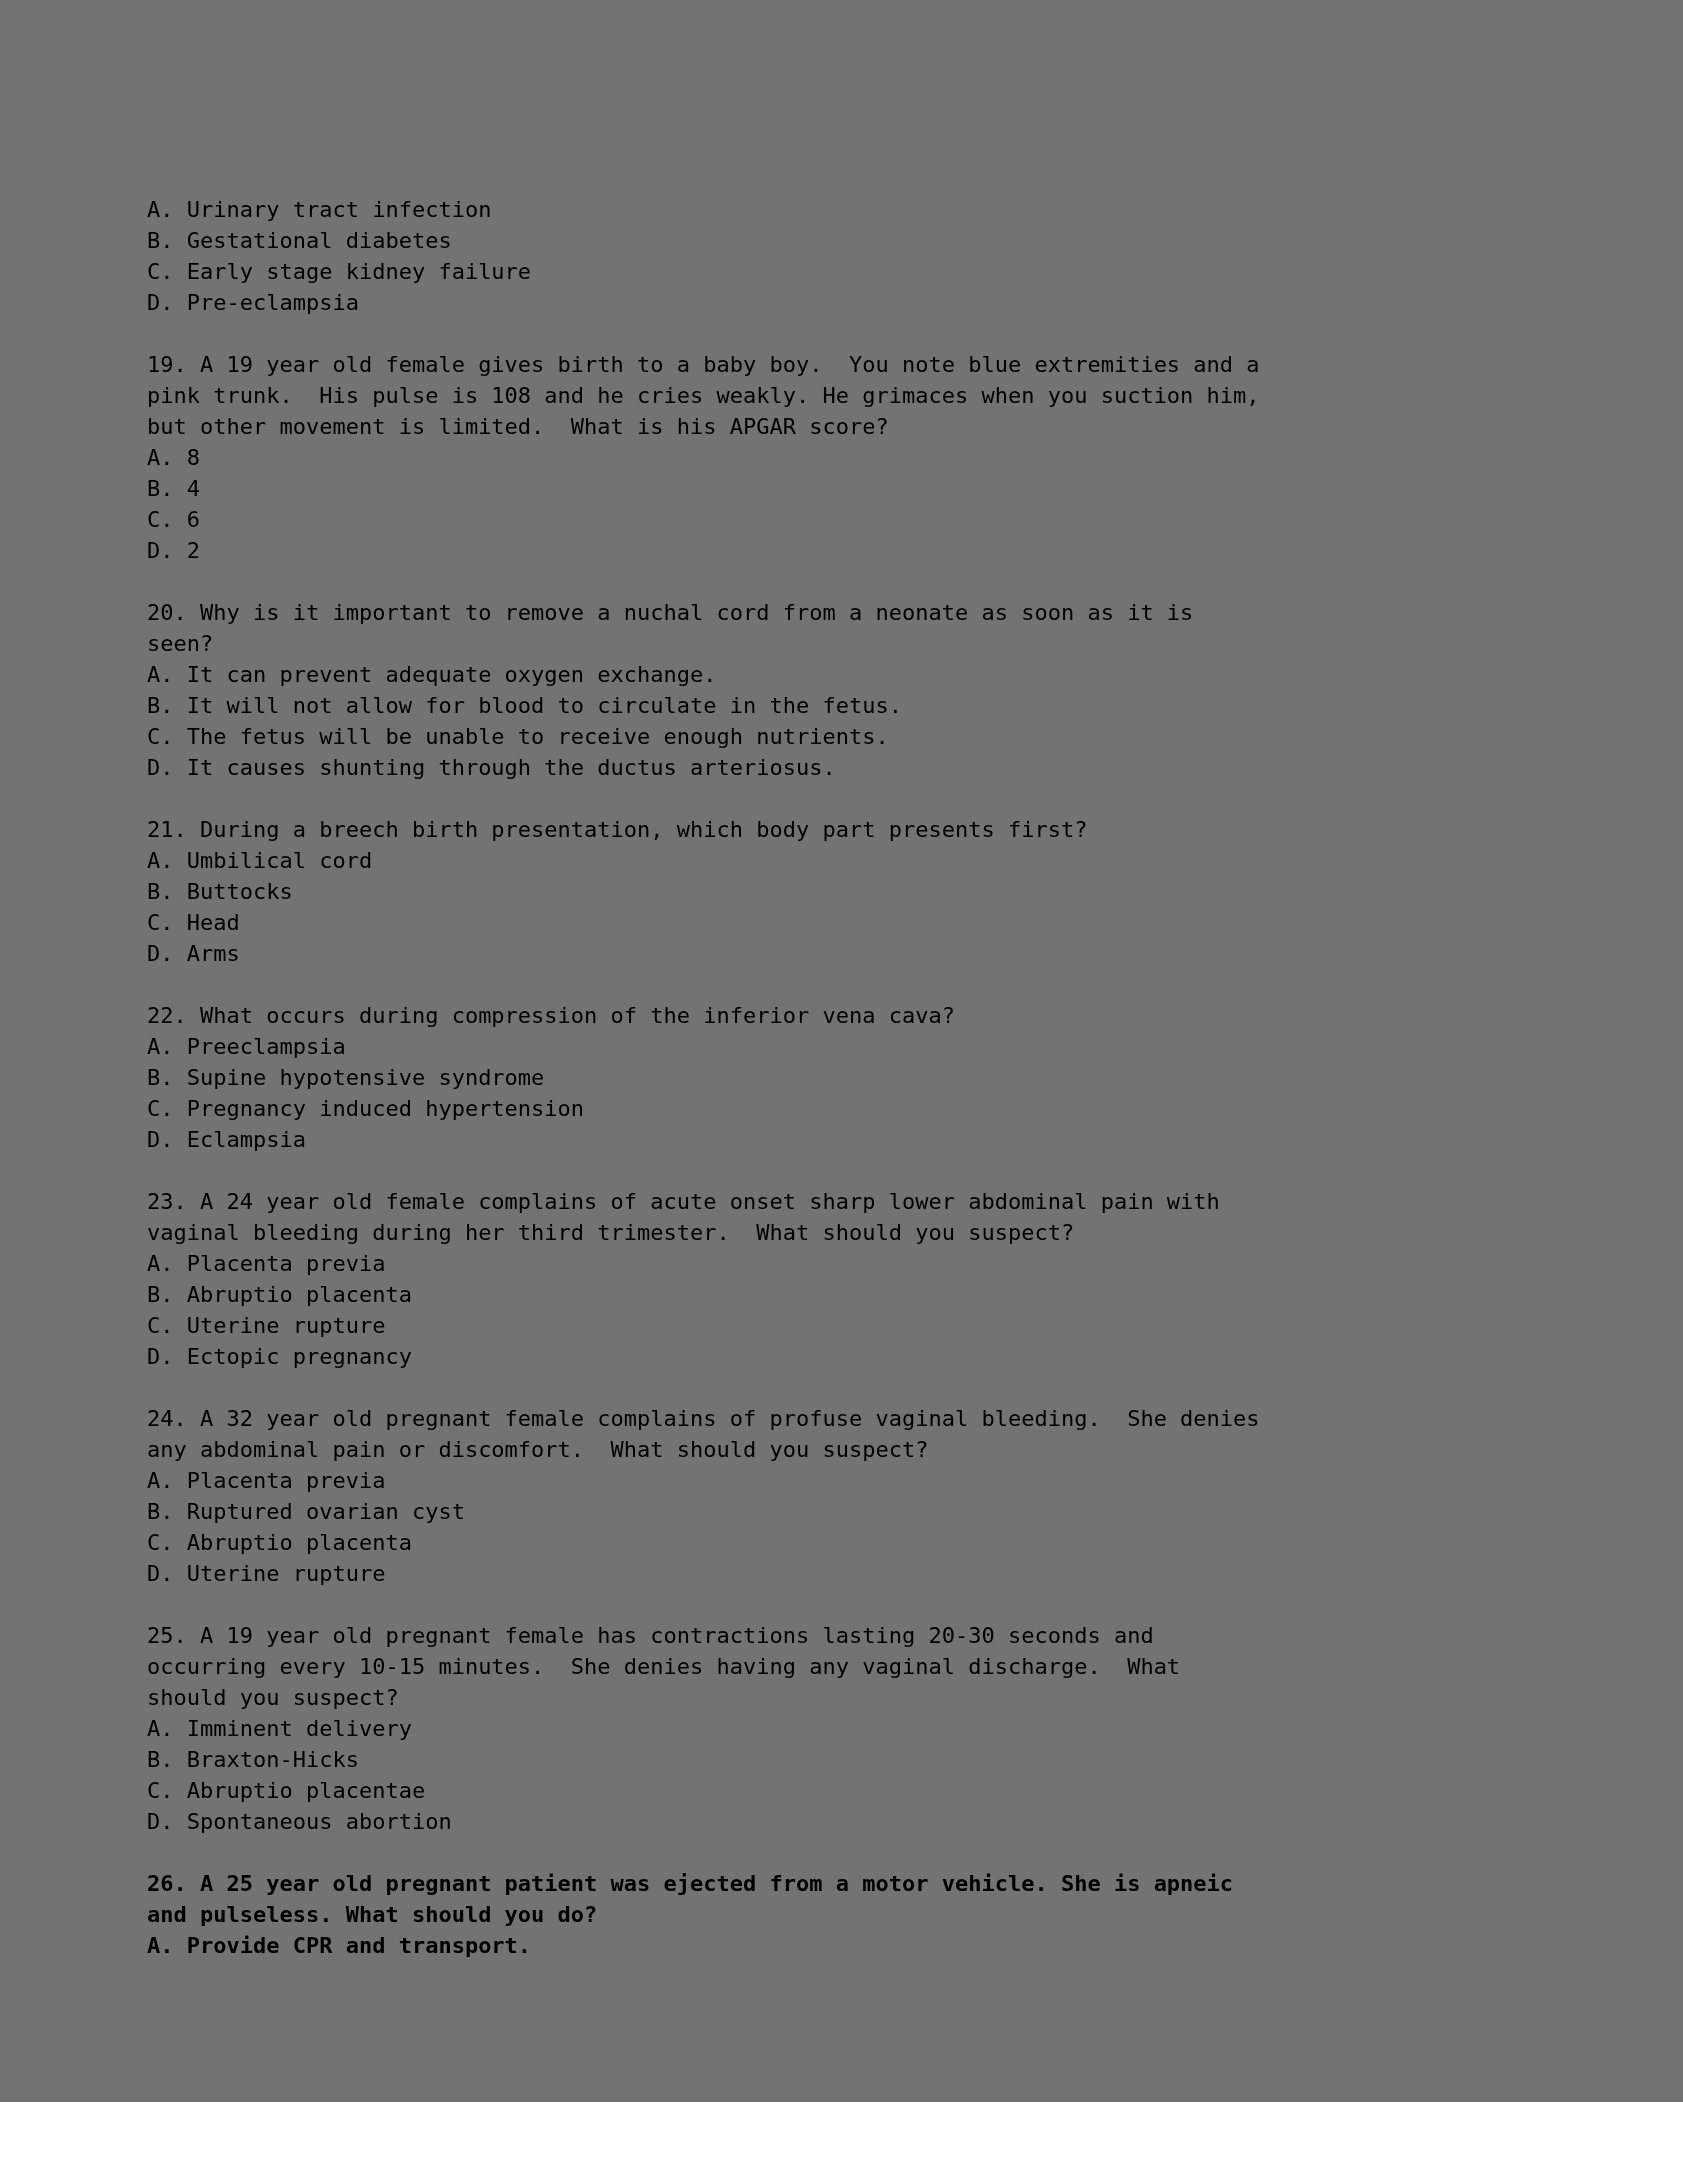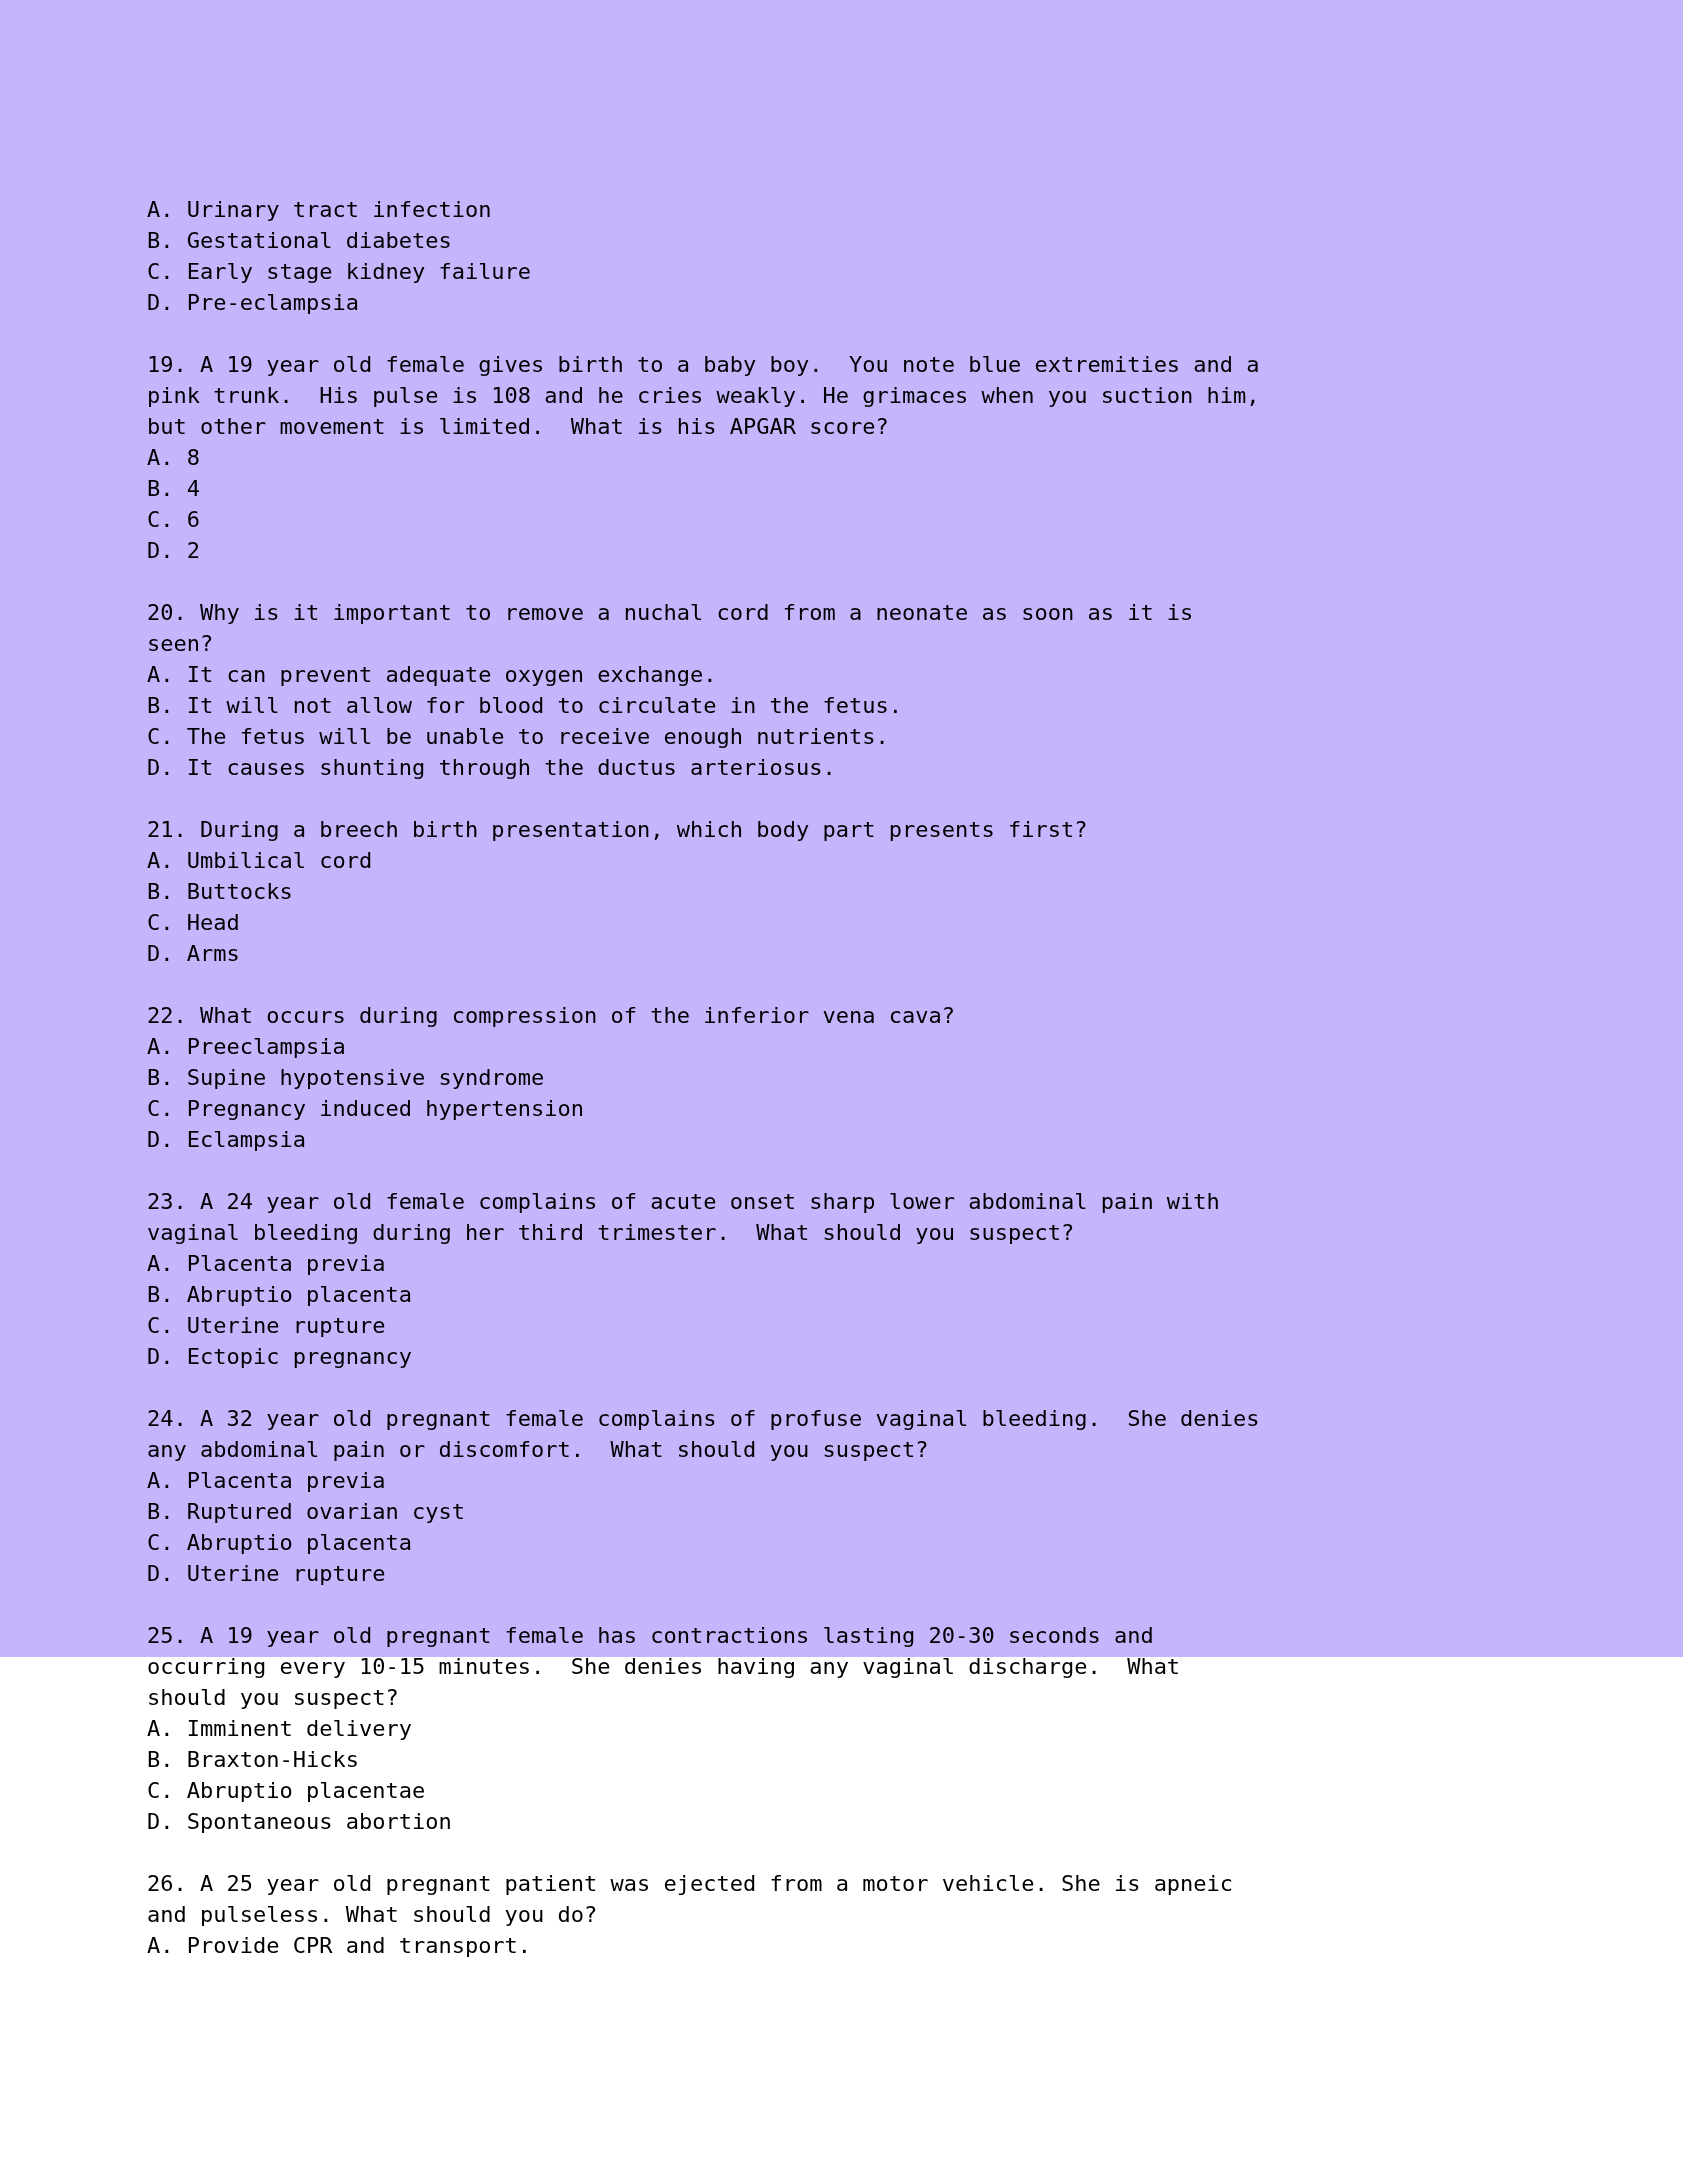--- a/index.html
+++ b/index.html
@@ -8,36 +8,37 @@
     background: #ffffff;
   }
   body {
     width: 1683px;
     height: 2178px;
     font-family: "DejaVu Sans Mono", "Liberation Mono", monospace;
   }
   .page {
     box-sizing: border-box;
     width: 1683px;
-    height: 1657px;
+    height: 2102px;
     padding: 194px 149px 0 147px;
-    background: #c4b5fd;
+    background: #737373;
   }
   .doc-body {
     font-size: 22px;
     line-height: 31px;
     color: #000000;
     letter-spacing: 0px;
     white-space: pre-wrap;
   }
   .block {
     margin: 0 0 31px 0;
   }
   .block:last-child {
     margin-bottom: 4px;
+    font-weight: bold;
   }
   .line {
     white-space: pre-wrap;
     min-height: 31px;
   }
 </style>
 </head>
 <body>
 
 <div class="page">

